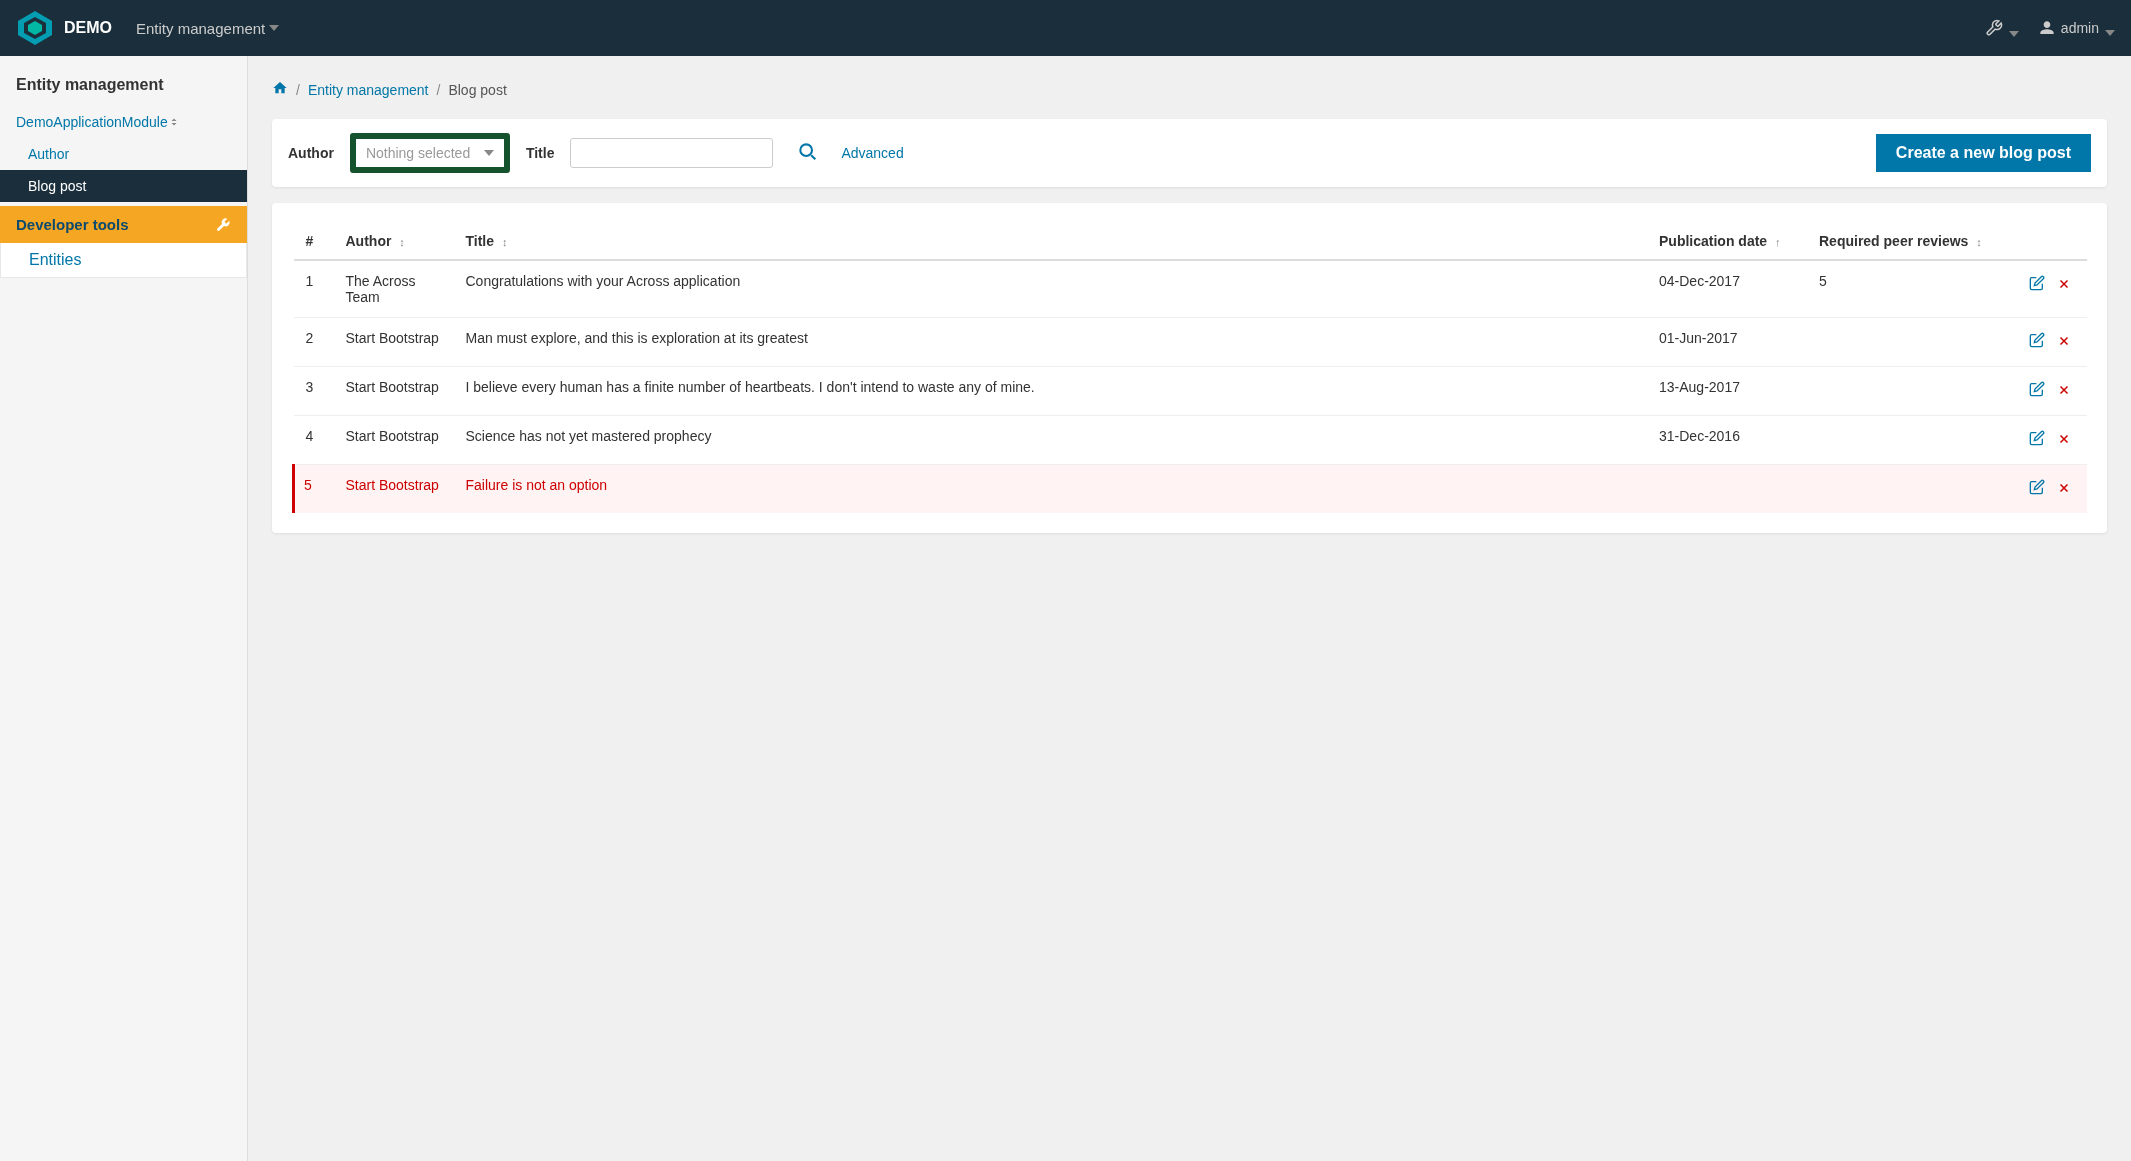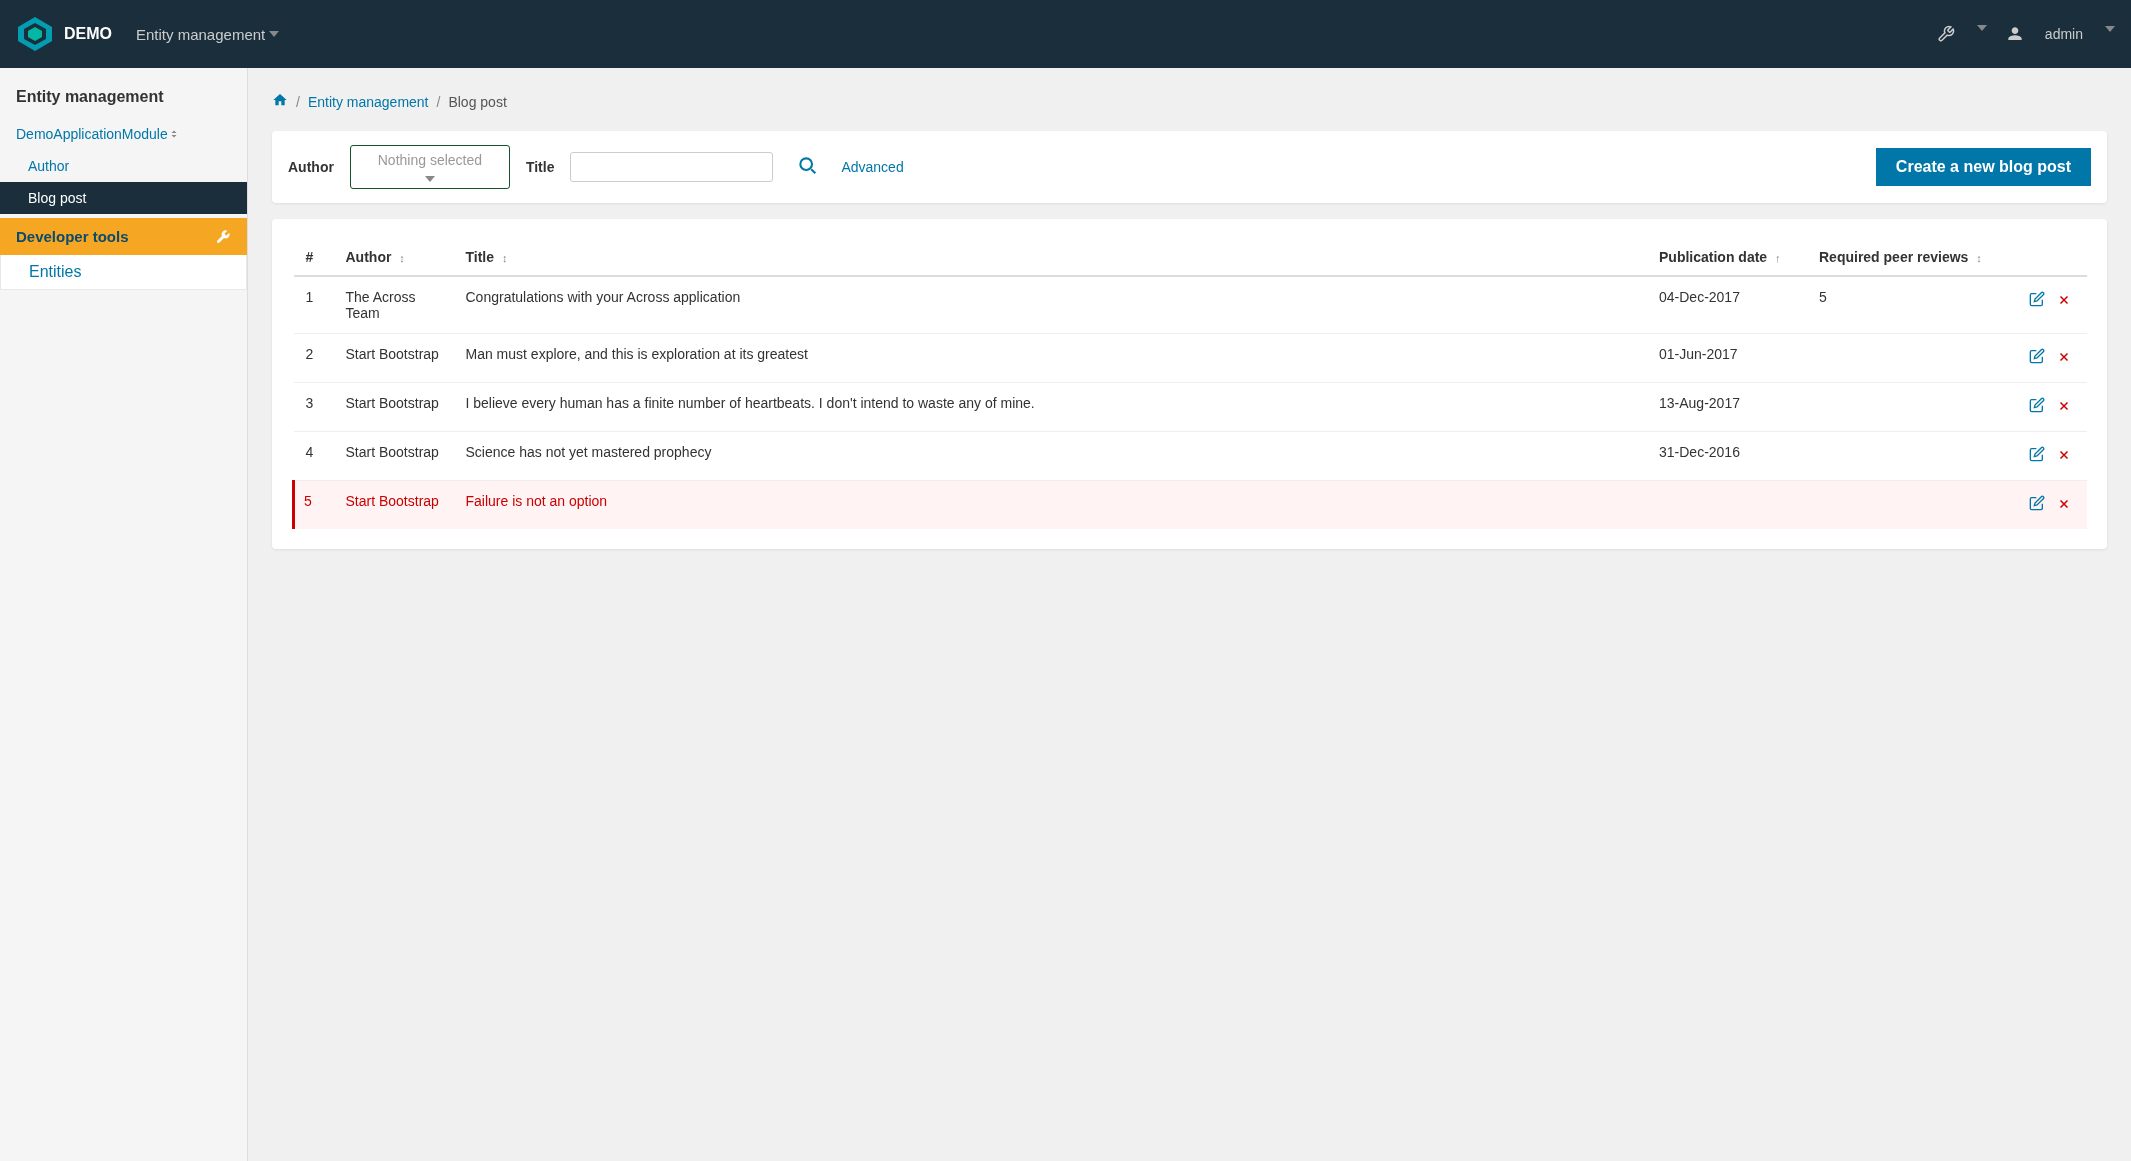--- a/index.html
+++ b/index.html
@@ -1,21 +1,21 @@
 <!DOCTYPE html>
 <html><head>
   <meta charset="utf-8">
   <style>
     * { box-sizing: border-box; margin: 0; padding: 0; }
     body { font-family: 'Segoe UI', Arial, sans-serif; font-size: 14px; background: #f0f0f0; color: #333; }
 
     
     .navbar {
       background: #1a2e3b;
-      height: 68px;
+      height: 56px;
       display: flex;
       align-items: center;
       padding: 0 16px;
       color: #fff;
     }
     .navbar-logo {
       display: flex;
       align-items: center;
       gap: 10px;
       margin-right: 20px;
@@ -39,22 +39,22 @@
       cursor: pointer;
     }
     .navbar-right {
       margin-left: auto;
       display: flex;
       align-items: center;
       gap: 20px;
     }
     .navbar-right-item {
       display: flex;
-      align-items: flex-start;
-      gap: 22px;
+      align-items: flex-end;
+      gap: 6px;
       color: #ccc;
       cursor: pointer;
       font-size: 14px;
     }
 
     
     .layout {
       display: flex;
       min-height: calc(100vh - 56px);
     }
@@ -146,31 +146,30 @@
       box-shadow: 0 1px 3px rgba(0,0,0,0.08);
     }
     .filter-label {
       font-weight: 600;
       font-size: 14px;
       color: #333;
     }
     .filter-select {
       display: flex;
       align-items: center;
-      border: 1px solid #14532d;
+      border: 6px solid #14532d;
       border-radius: 3px;
       padding: 6px 10px;
       background: #fff;
       cursor: pointer;
       min-width: 160px;
       gap: 8px;
       justify-content: space-between;
       color: #999;
       font-size: 14px;
-      flex-direction: column;
     }
     .filter-input {
       border: 1px solid #ccc;
       border-radius: 3px;
       padding: 6px 10px;
       font-size: 14px;
       min-width: 200px;
       outline: none;
     }
     .search-btn {

